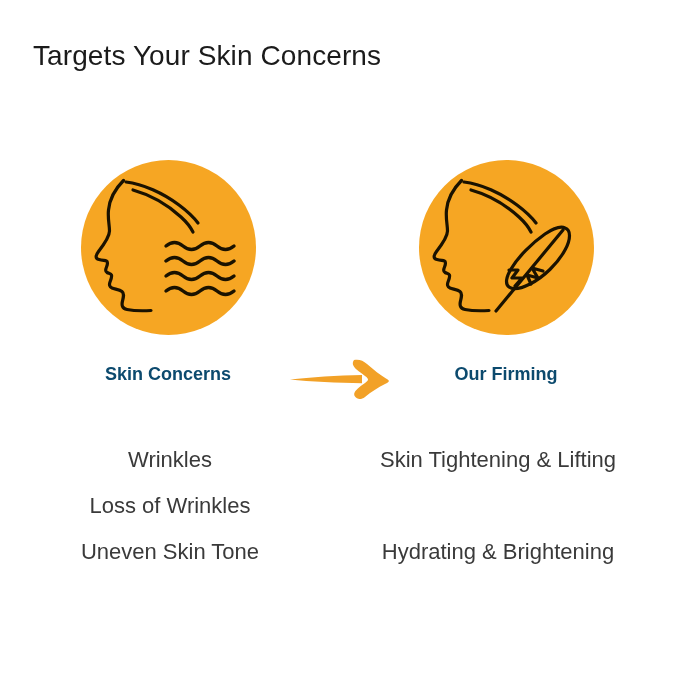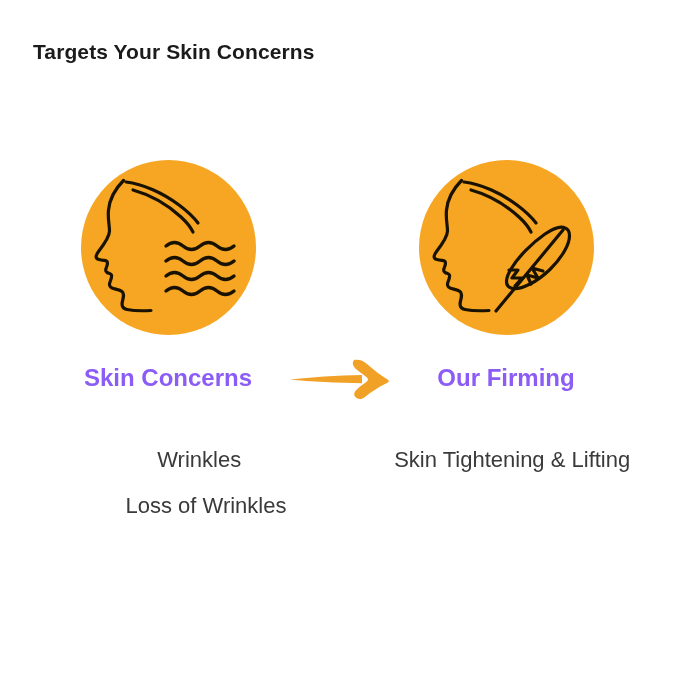--- a/index.html
+++ b/index.html
@@ -20,45 +20,45 @@
     position: absolute;
     inset: 0;
     background: #ffffff;
   }
 
   
   .page-title {
     position: absolute;
     left: 33px;
     top: 40px;
-    font-size: 21px;
-    font-weight: 700;
+    font-size: 28px;
+    font-weight: 400;
     letter-spacing: 0.1px;
     color: #1b1b1b;
     white-space: nowrap;
   }
 
   
   .icon-circle {
     position: absolute;
     width: 175px;
     height: 175px;
     top: 160px;
   }
   .icon-circle.left  { left: 81px; }
   .icon-circle.right { left: 419px; }
   .icon-circle svg { display: block; width: 175px; height: 175px; }
 
   
   .caption {
     position: absolute;
     top: 364px;
-    font-size: 24px;
+    font-size: 18px;
     font-weight: 700;
-    color: #8b5cf6;
+    color: #0c4a6e;
     white-space: nowrap;
     text-align: center;
   }
   .caption.left  { left: 48px;  width: 240px; }
   .caption.right { left: 386px; width: 240px; }
 
   
   .arrow-wrap {
     position: absolute;
     left: 288px;
@@ -72,21 +72,20 @@
   .lists {
     position: absolute;
     left: 0;
     top: 437px;
     width: 679px;
   }
   .list-row {
     display: flex;
     height: 46px;
     align-items: center;
-    padding-left: 36px;
   }
   .cell {
     font-size: 22px;
     font-weight: 300;
     color: #3a3a3a;
     text-align: center;
     white-space: nowrap;
     line-height: 1;
   }
   .cell.left  { width: 290px; margin-left: 25px; }
@@ -193,16 +192,20 @@
 
     <div class="list-row">
       <div class="cell left">Wrinkles</div>
       <div class="cell right">Skin Tightening &amp; Lifting</div>
     </div>
 
     <div class="list-row">
       <div class="cell left">Loss of Wrinkles</div>
     </div>
 
+    <div class="list-row">
+      <div class="cell left">Uneven Skin Tone</div>
+      <div class="cell right">Hydrating &amp; Brightening</div>
+    </div>
 
   </div>
 
 </div>
 
 </body></html>

